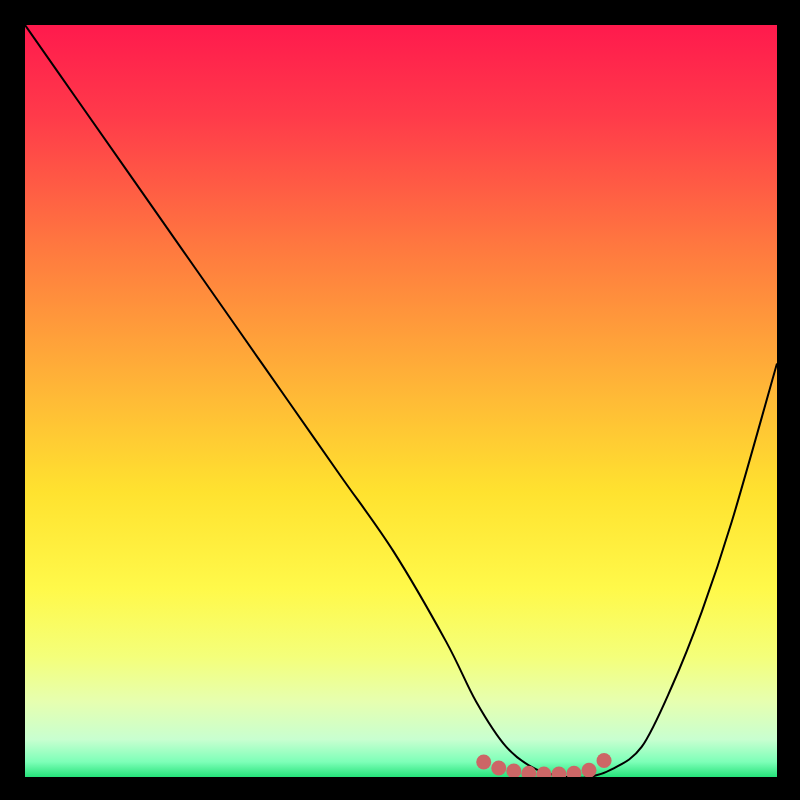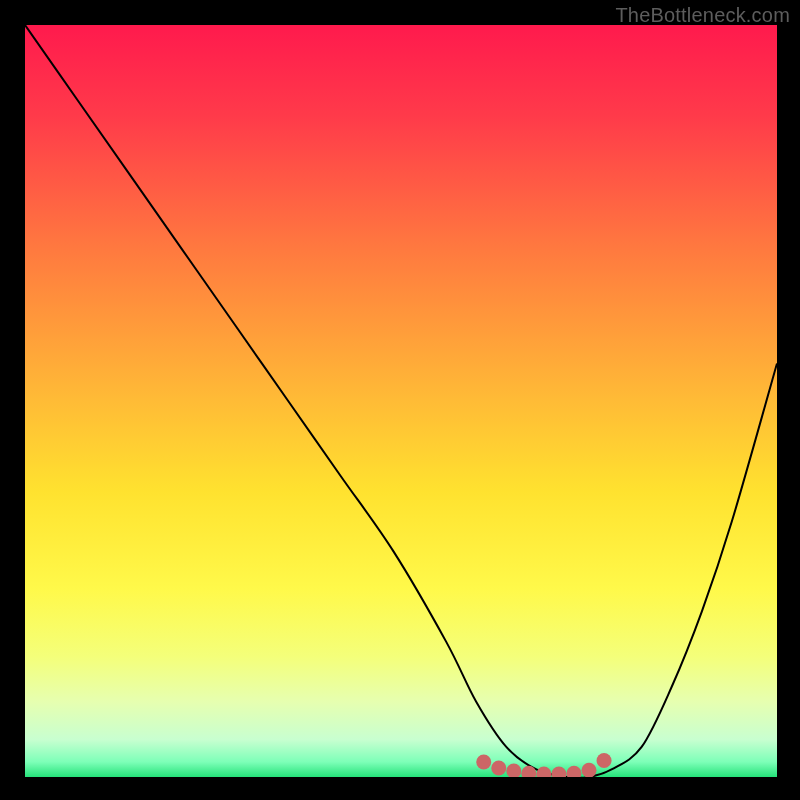--- a/index.html
+++ b/index.html
@@ -66,14 +66,13 @@
           <circle cx="488.8" cy="745.984" r="7.5" fill="#cc6666"></circle>
           <circle cx="503.84000000000003" cy="748.24" r="7.5" fill="#cc6666"></circle>
           <circle cx="518.88" cy="748.992" r="7.5" fill="#cc6666"></circle>
           <circle cx="533.92" cy="748.992" r="7.5" fill="#cc6666"></circle>
           <circle cx="548.96" cy="748.24" r="7.5" fill="#cc6666"></circle>
           <circle cx="564" cy="745.232" r="7.5" fill="#cc6666"></circle>
           <circle cx="579.04" cy="735.456" r="7.5" fill="#cc6666"></circle>
         </g>
     </svg>
   </div>
-  <div class="watermark">TheBottleneck.com</div>
 </div>
 
 </body></html>

